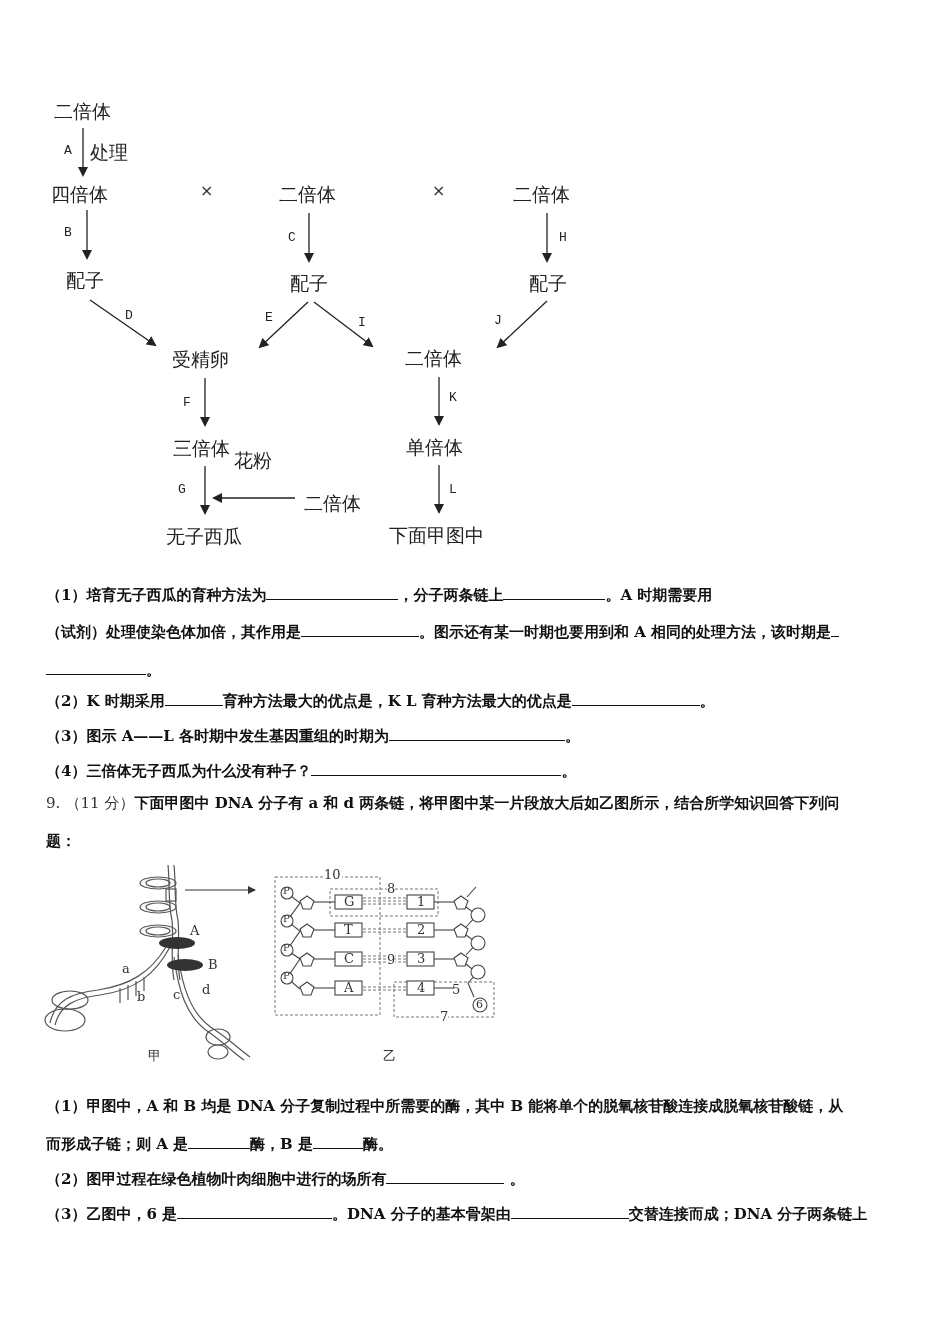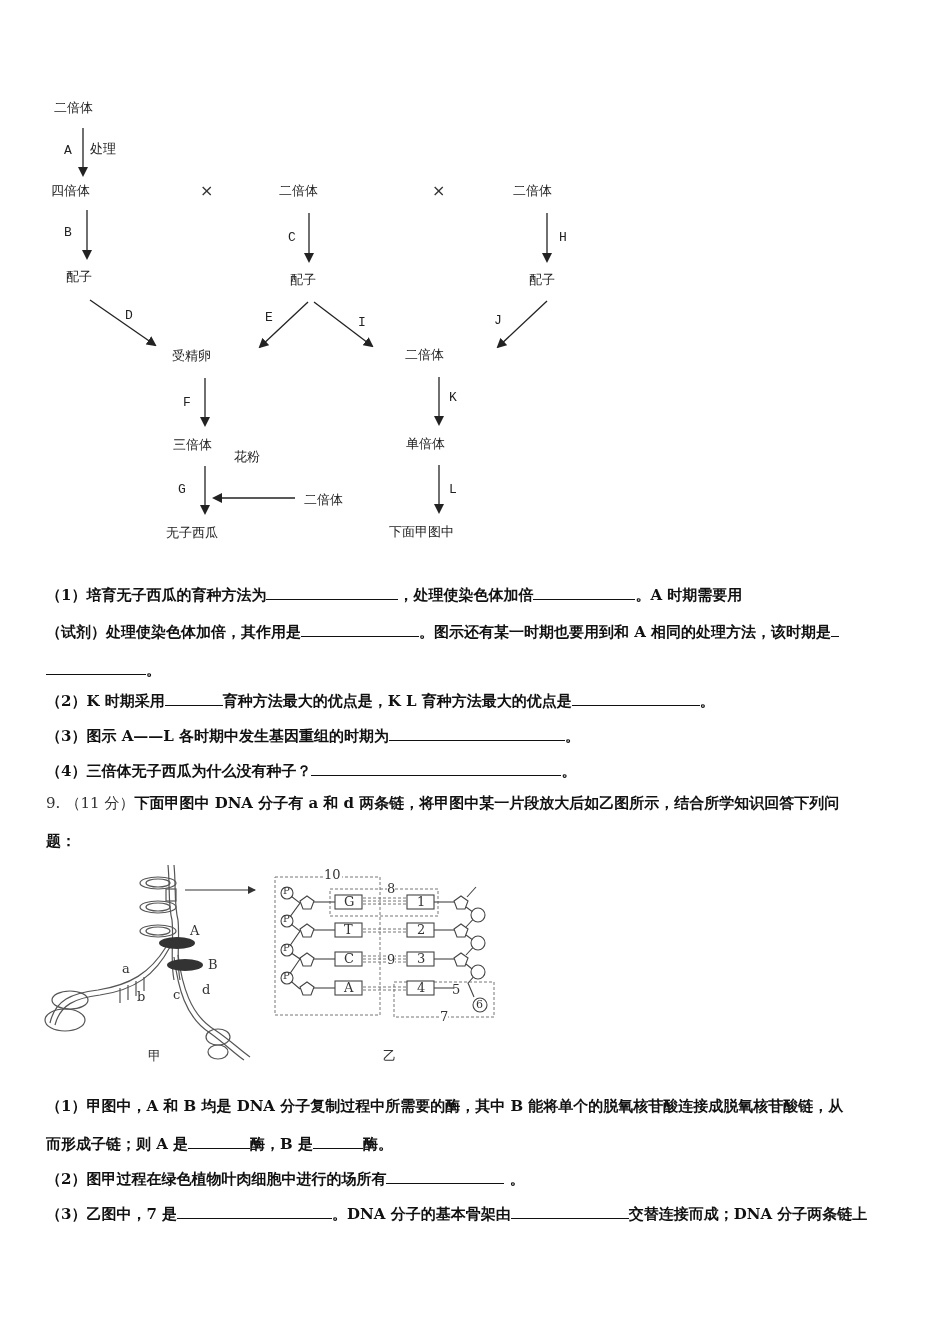--- a/index.html
+++ b/index.html
@@ -2,21 +2,21 @@
 <html><head>
 <meta charset="utf-8">
 <style>
   html, body { margin: 0; padding: 0; background: #ffffff; }
   body {
     width: 950px; height: 1344px; position: relative; overflow: hidden;
     font-family: "DejaVu Serif", "Liberation Serif", serif;
     color: #111;
   }
   .abs { position: absolute; white-space: nowrap; }
-  .node { font-size: 13px; font-family: "DejaVu Sans", sans-serif; color: #222; }
+  .node { font-size: 19px; font-family: "DejaVu Sans", sans-serif; color: #222; }
   .lbl { font-size: 13px; font-family: "Liberation Mono", "DejaVu Sans Mono", monospace; color: #222; }
   .cross { font-size: 16px; font-family: "DejaVu Sans", sans-serif; color: #333; }
   .q { font-size: 15px; font-weight: bold; font-family: "DejaVu Serif", serif; color: #111; letter-spacing: 0px; }
   .blank { display: inline-block; border-bottom: 1.4px solid #111; height: 14px; vertical-align: baseline; }
   .qnum { font-weight: normal; color: #333; }
   svg { position: absolute; left: 0; top: 0; }
   .fig { position: absolute; }
   .cap { font-size: 13px; font-family: "DejaVu Serif", serif; color: #333; }
 </style>
 </head>
@@ -93,21 +93,21 @@
   <span class="abs lbl" style="left:178px;top:482px">G</span>
   <span class="abs node" style="left:234px;top:448px">花粉</span>
   <span class="abs node" style="left:304px;top:491px">二倍体</span>
   <span class="abs lbl" style="left:449px;top:482px">L</span>
 
   <span class="abs node" style="left:166px;top:524px">无子西瓜</span>
   <span class="abs node" style="left:389px;top:523px">下面甲图中</span>
 </div>
 
 <div class="abs q" style="left:46px;top:585px">
-  <span>（1）培育无子西瓜的育种方法为</span><span class="blank" style="width:132px"></span><span>，处理使染色体加倍</span><span class="blank" style="width:102px"></span><span>。A 时期需要用</span>
+  <span>（1）培育无子西瓜的育种方法为</span><span class="blank" style="width:132px"></span><span>，分子两条链上</span><span class="blank" style="width:102px"></span><span>。A 时期需要用</span>
 </div>
 <div class="abs q" style="left:46px;top:622px">
   <span>（试剂）处理使染色体加倍，其作用是</span><span class="blank" style="width:118px"></span><span>。图示还有某一时期也要用到和 A 相同的处理方法，该时期是</span><span class="blank" style="width:8px"></span>
 </div>
 <div class="abs q" style="left:46px;top:660px">
   <span class="blank" style="width:100px"></span><span>。</span>
 </div>
 <div class="abs q" style="left:46px;top:691px">
   <span>（2）K 时期采用</span><span class="blank" style="width:58px"></span><span>育种方法最大的优点是，K L 育种方法最大的优点是</span><span class="blank" style="width:128px"></span><span>。</span>
 </div>
@@ -254,14 +254,14 @@
 </div>
 
 <div class="abs q" style="left:46px;top:1097px">（1）甲图中，A 和 B 均是 DNA 分子复制过程中所需要的酶，其中 B 能将单个的脱氧核苷酸连接成脱氧核苷酸链，从</div>
 <div class="abs q" style="left:46px;top:1134px">
   <span>而形成子链；则 A 是</span><span class="blank" style="width:62px"></span><span>酶，B 是</span><span class="blank" style="width:50px"></span><span>酶。</span>
 </div>
 <div class="abs q" style="left:46px;top:1169px">
   <span>（2）图甲过程在绿色植物叶肉细胞中进行的场所有</span><span class="blank" style="width:118px"></span><span> 。</span>
 </div>
 <div class="abs q" style="left:46px;top:1204px">
-  <span>（3）乙图中，7 是</span><span class="blank" style="width:155px"></span><span>。DNA 分子的基本骨架由</span><span class="blank" style="width:118px"></span><span>交替连接而成；DNA 分子两条链上</span>
+  <span>（3）乙图中，6 是</span><span class="blank" style="width:155px"></span><span>。DNA 分子的基本骨架由</span><span class="blank" style="width:118px"></span><span>交替连接而成；DNA 分子两条链上</span>
 </div>
 
 </body></html>

